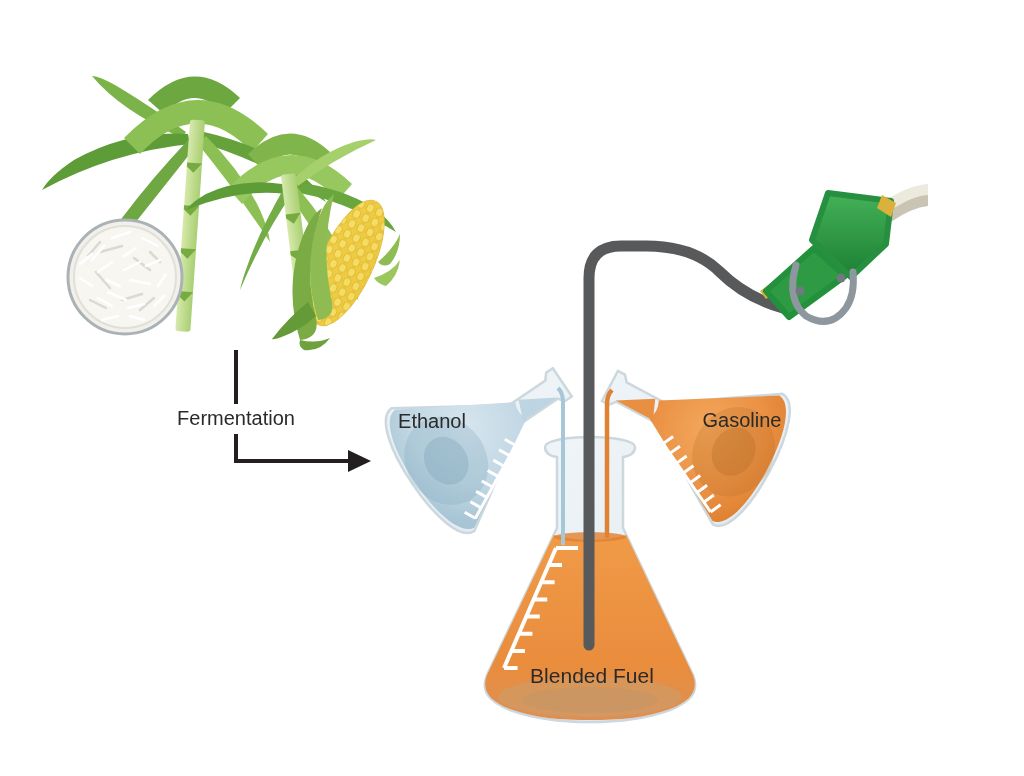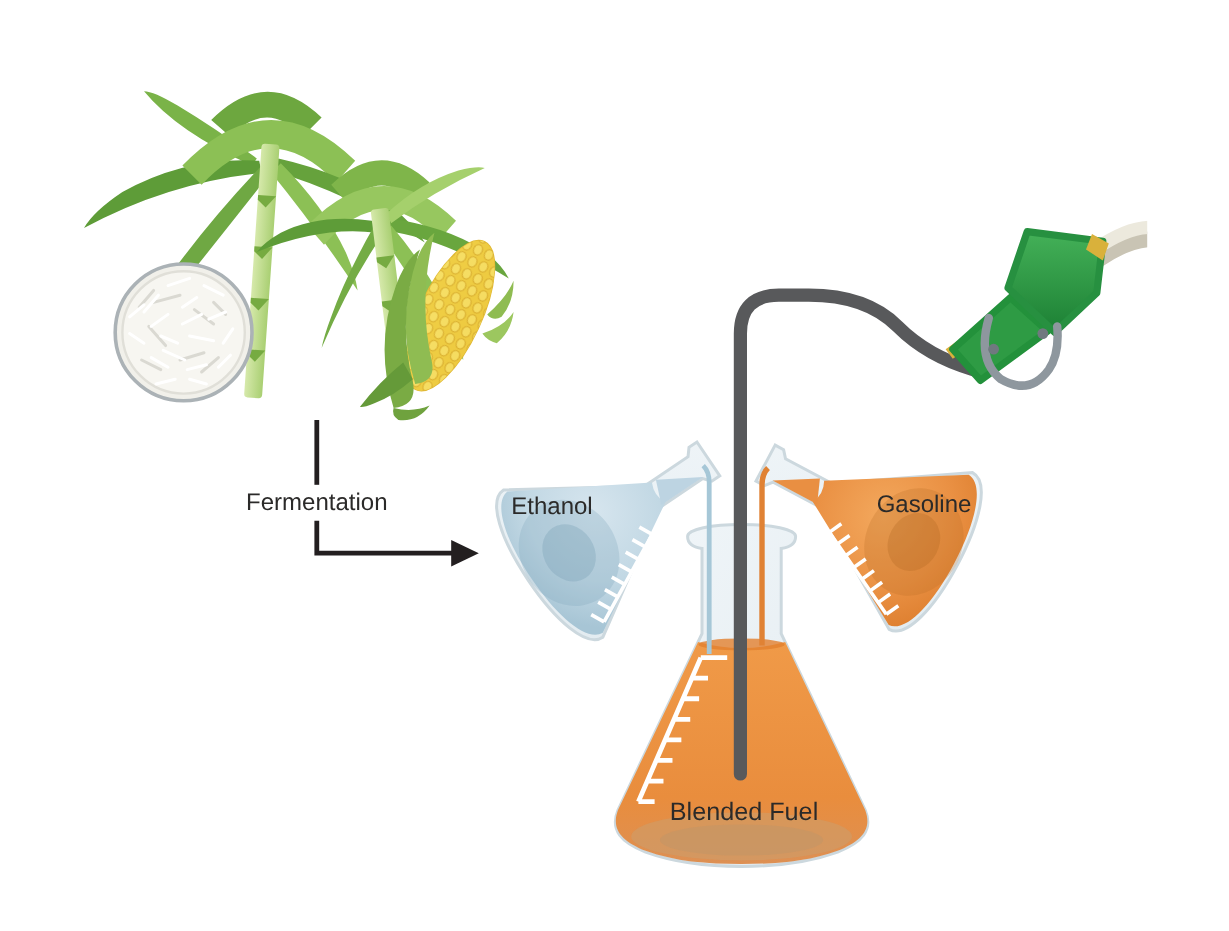--- a/index.html
+++ b/index.html
@@ -1,16 +1,16 @@
 <!DOCTYPE html>
 <html><head>
 <meta charset="utf-8">
 <style>
   html,body{margin:0;padding:0;background:#ffffff;}
-  .canvas{position:relative;width:928px;height:776px;background:#ffffff;overflow:hidden;padding-left:28px;}
+  .canvas{position:relative;width:928px;height:776px;background:#ffffff;overflow:hidden;}
   svg{display:block;}
   .lbl{font-family:"Liberation Sans","DejaVu Sans",sans-serif;font-size:20px;fill:#2b2a29;}
   .lbl-big{font-size:21px;}
   .tick{stroke:#ffffff;fill:none;}
   .glass{fill:url(#gGlass);stroke:#ccd8de;stroke-width:2.5;}
 </style>
 </head>
 <body>
 
 <div class="canvas">

